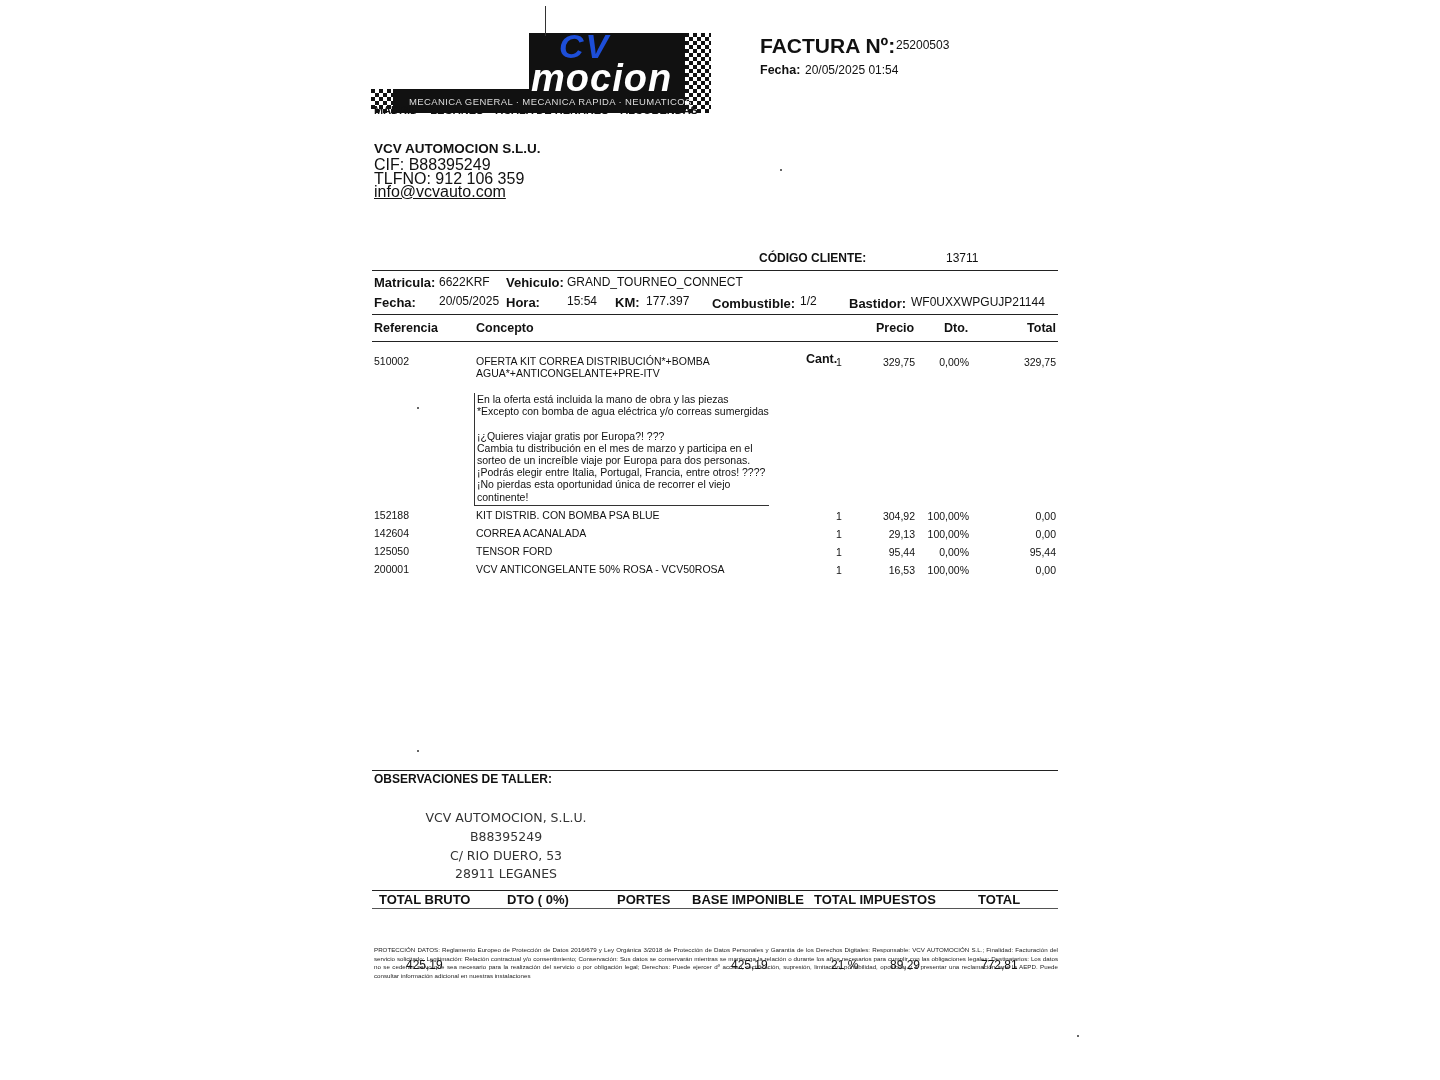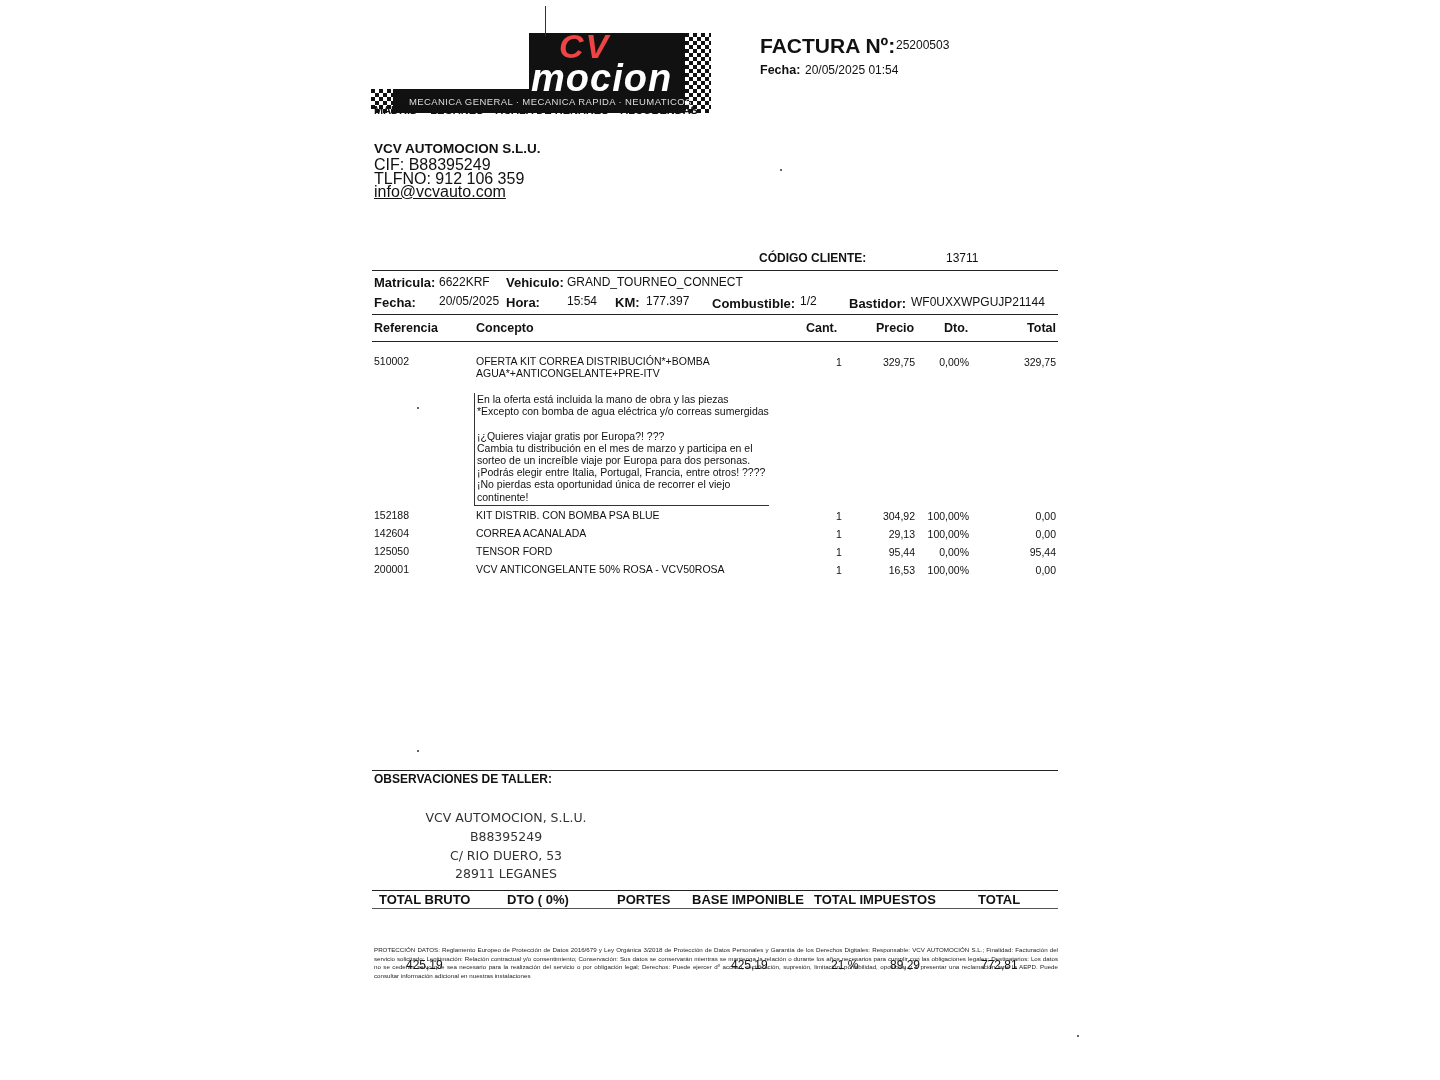--- a/index.html
+++ b/index.html
@@ -7,21 +7,21 @@
          font-family:"Liberation Sans", sans-serif; color:#111; }
   .abs { position:absolute; }
   .line { position:absolute; height:0; border-top:1.5px solid #222; }
   .thinline { position:absolute; height:0; border-top:1px solid #555; }
 
   
   .logo { left:371px; top:33px; width:340px; height:80px; }
   .logo-black { position:absolute; left:158px; top:0; width:182px; height:58px; background:#111; }
   .logo-bottom { position:absolute; left:0; top:56px; width:340px; height:24px; background:#111; }
   .logo-mask { position:absolute; left:0; top:0; width:158px; height:56px; background:#fff; }
-  .logo-cv { position:absolute; left:188px; top:-6px; font-size:34px; font-weight:bold; color:#ef4444; font-style:italic; letter-spacing:2px; }
+  .logo-cv { position:absolute; left:188px; top:-6px; font-size:34px; font-weight:bold; color:#1d4ed8; font-style:italic; letter-spacing:2px; }
   .logo-mocion { position:absolute; left:160px; top:24px; font-size:38px; font-weight:bold; color:#fff; font-style:italic; letter-spacing:1px; }
   .logo-tag { position:absolute; left:38px; top:63px; font-size:9.5px; color:#ddd; letter-spacing:0.4px; }
   .checker { position:absolute; width:22px; height:24px;
     background-image: linear-gradient(45deg,#fff 25%,transparent 25%,transparent 75%,#fff 75%),
                       linear-gradient(45deg,#fff 25%,transparent 25%,transparent 75%,#fff 75%);
     background-size:8px 8px; background-position:0 0,4px 4px; background-color:#111; }
   .checker-r { position:absolute; right:0; top:0; width:26px; height:80px;
     background-image: linear-gradient(45deg,#fff 25%,transparent 25%,transparent 75%,#fff 75%),
                       linear-gradient(45deg,#fff 25%,transparent 25%,transparent 75%,#fff 75%);
     background-size:8px 8px; background-position:0 0,4px 4px; background-color:#111; }
@@ -101,21 +101,21 @@
 <div class="abs lbl" style="left:615px;top:295px;">KM:</div>
 <div class="abs val" style="left:646px;top:294px;">177.397</div>
 <div class="abs lbl" style="left:712px;top:296px;">Combustible:</div>
 <div class="abs val" style="left:800px;top:294px;">1/2</div>
 <div class="abs lbl" style="left:849px;top:296px;">Bastidor:</div>
 <div class="abs val" style="left:911px;top:295px;">WF0UXXWPGUJP21144</div>
 <div class="line" style="left:372px;top:314px;width:686px;"></div>
 
 <div class="abs th" style="left:374px;">Referencia</div>
 <div class="abs th" style="left:476px;">Concepto</div>
-<div class="abs th" style="left:806px;">Cant.</div>
+<div class="abs th" style="left:806px;margin-top:31px;">Cant.</div>
 <div class="abs th" style="left:876px;">Precio</div>
 <div class="abs th" style="left:944px;">Dto.</div>
 <div class="abs th right" style="left:1000px;width:56px;">Total</div>
 <div class="line" style="left:372px;top:341px;width:686px;"></div>
 
 <div>
   <div class="abs td" style="left:374px;top:355px;">510002</div>
   <div class="abs td" style="left:476px;top:355px;">OFERTA KIT CORREA DISTRIBUCIÓN*+BOMBA</div>
   <div class="abs td" style="left:476px;top:367px;">AGUA*+ANTICONGELANTE+PRE-ITV</div>
   <div class="abs td" style="left:836px;top:356px;">1</div>

